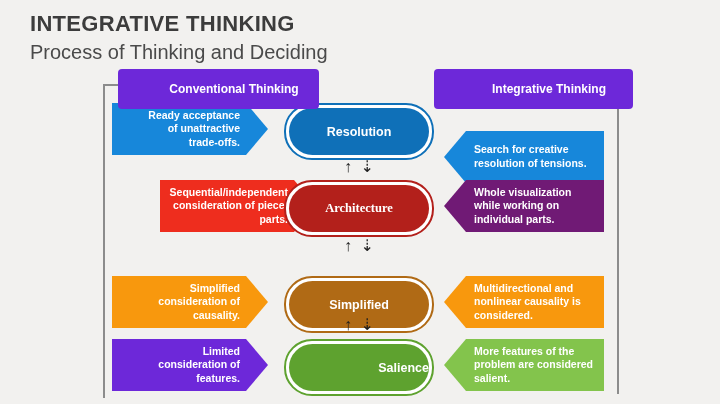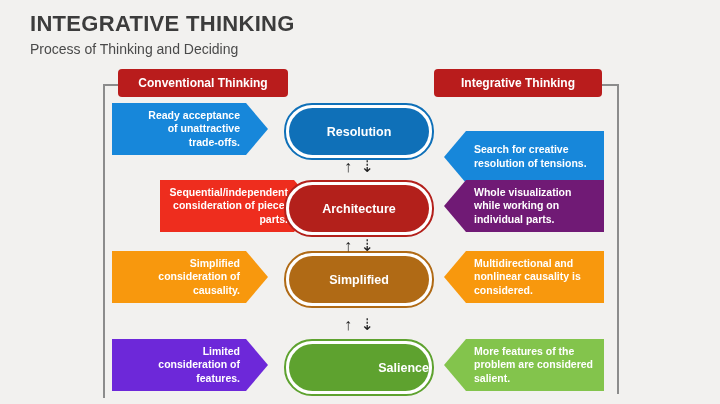--- a/index.html
+++ b/index.html
@@ -7,30 +7,30 @@
   .slide{
     position:relative;width:720px;height:404px;overflow:hidden;
     background:#f2f1ef;
   }
   .title{
     position:absolute;left:30px;top:11px;
     font-size:22px;font-weight:bold;color:#3c3c3c;letter-spacing:.3px;
   }
   .subtitle{
     position:absolute;left:30px;top:41px;
-    font-size:14px;color:#4a4a4a;
+    font-size:20px;color:#4a4a4a;
   }
   
   .bline{position:absolute;background:#8c8c8c;}
   
   .col-header{
-    position:absolute;top:69px;height:28px;
-    background:#b91c1c;border-radius:4px;
+    position:absolute;top:69px;height:40px;
+    background:#6d28d9;border-radius:4px;
     display:flex;align-items:center;justify-content:center;
-    color:#fff;font-size:12px;font-weight:bold;z-index:3;
+    color:#fff;font-size:12px;font-weight:bold;z-index:3;padding-left:31px;
   }
   .hdr-left{left:118px;width:170px;}
   .hdr-right{left:434px;width:168px;}
   
   .row{position:absolute;left:0;width:720px;height:52px;}
   .arrow{position:absolute;top:0;height:52px;display:flex;align-items:center;color:#fff;font-size:10.5px;font-weight:600;line-height:1.3;}
   .arrow-left{
     left:112px;width:156px;
     clip-path:polygon(0 0,calc(100% - 22px) 0,100% 50%,calc(100% - 22px) 100%,0 100%);
     justify-content:flex-end;text-align:right;
@@ -96,36 +96,36 @@
 
   <div class="connector" style="top:154px;">
     <span class="up">↑</span>
     <span class="down">⇣</span>
   </div>
 
   <div class="row" style="top:180px;">
     <div class="arrow arrow-left" style="background-color: rgb(238, 45, 30); margin-left: 48px;">
       <span class="atext">Sequential/independent consideration of piece-parts.</span>
     </div>
-    <div class="pill" style="border-color: rgb(179, 32, 27);">
+    <div class="pill" style="border-color: rgb(179, 32, 27); font-family: Liberation Serif, serif;">
       <div class="pill-inner" style="background-color: rgb(179, 32, 27);">
         <span>Architecture</span>
       </div>
     </div>
     <div class="arrow arrow-right" style="background-color: #701a75;">
       <span class="atext">Whole visualization while working on individual parts.</span>
     </div>
   </div>
 
   <div class="connector" style="top:233px;">
     <span class="up">↑</span>
     <span class="down">⇣</span>
   </div>
 
-  <div class="row" style="top:251px;">
+  <div class="row" style="top:276px;">
     <div class="arrow arrow-left" style="background-color: rgb(248, 152, 13);">
       <span class="atext">Simplified consideration of causality.</span>
     </div>
     <div class="pill" style="border-color: rgb(176, 106, 21);">
       <div class="pill-inner" style="background-color: rgb(176, 106, 21);">
         <span>Simplified</span>
       </div>
     </div>
     <div class="arrow arrow-right" style="background-color: rgb(248, 152, 13);">
       <span class="atext">Multidirectional and nonlinear causality is considered.</span>

